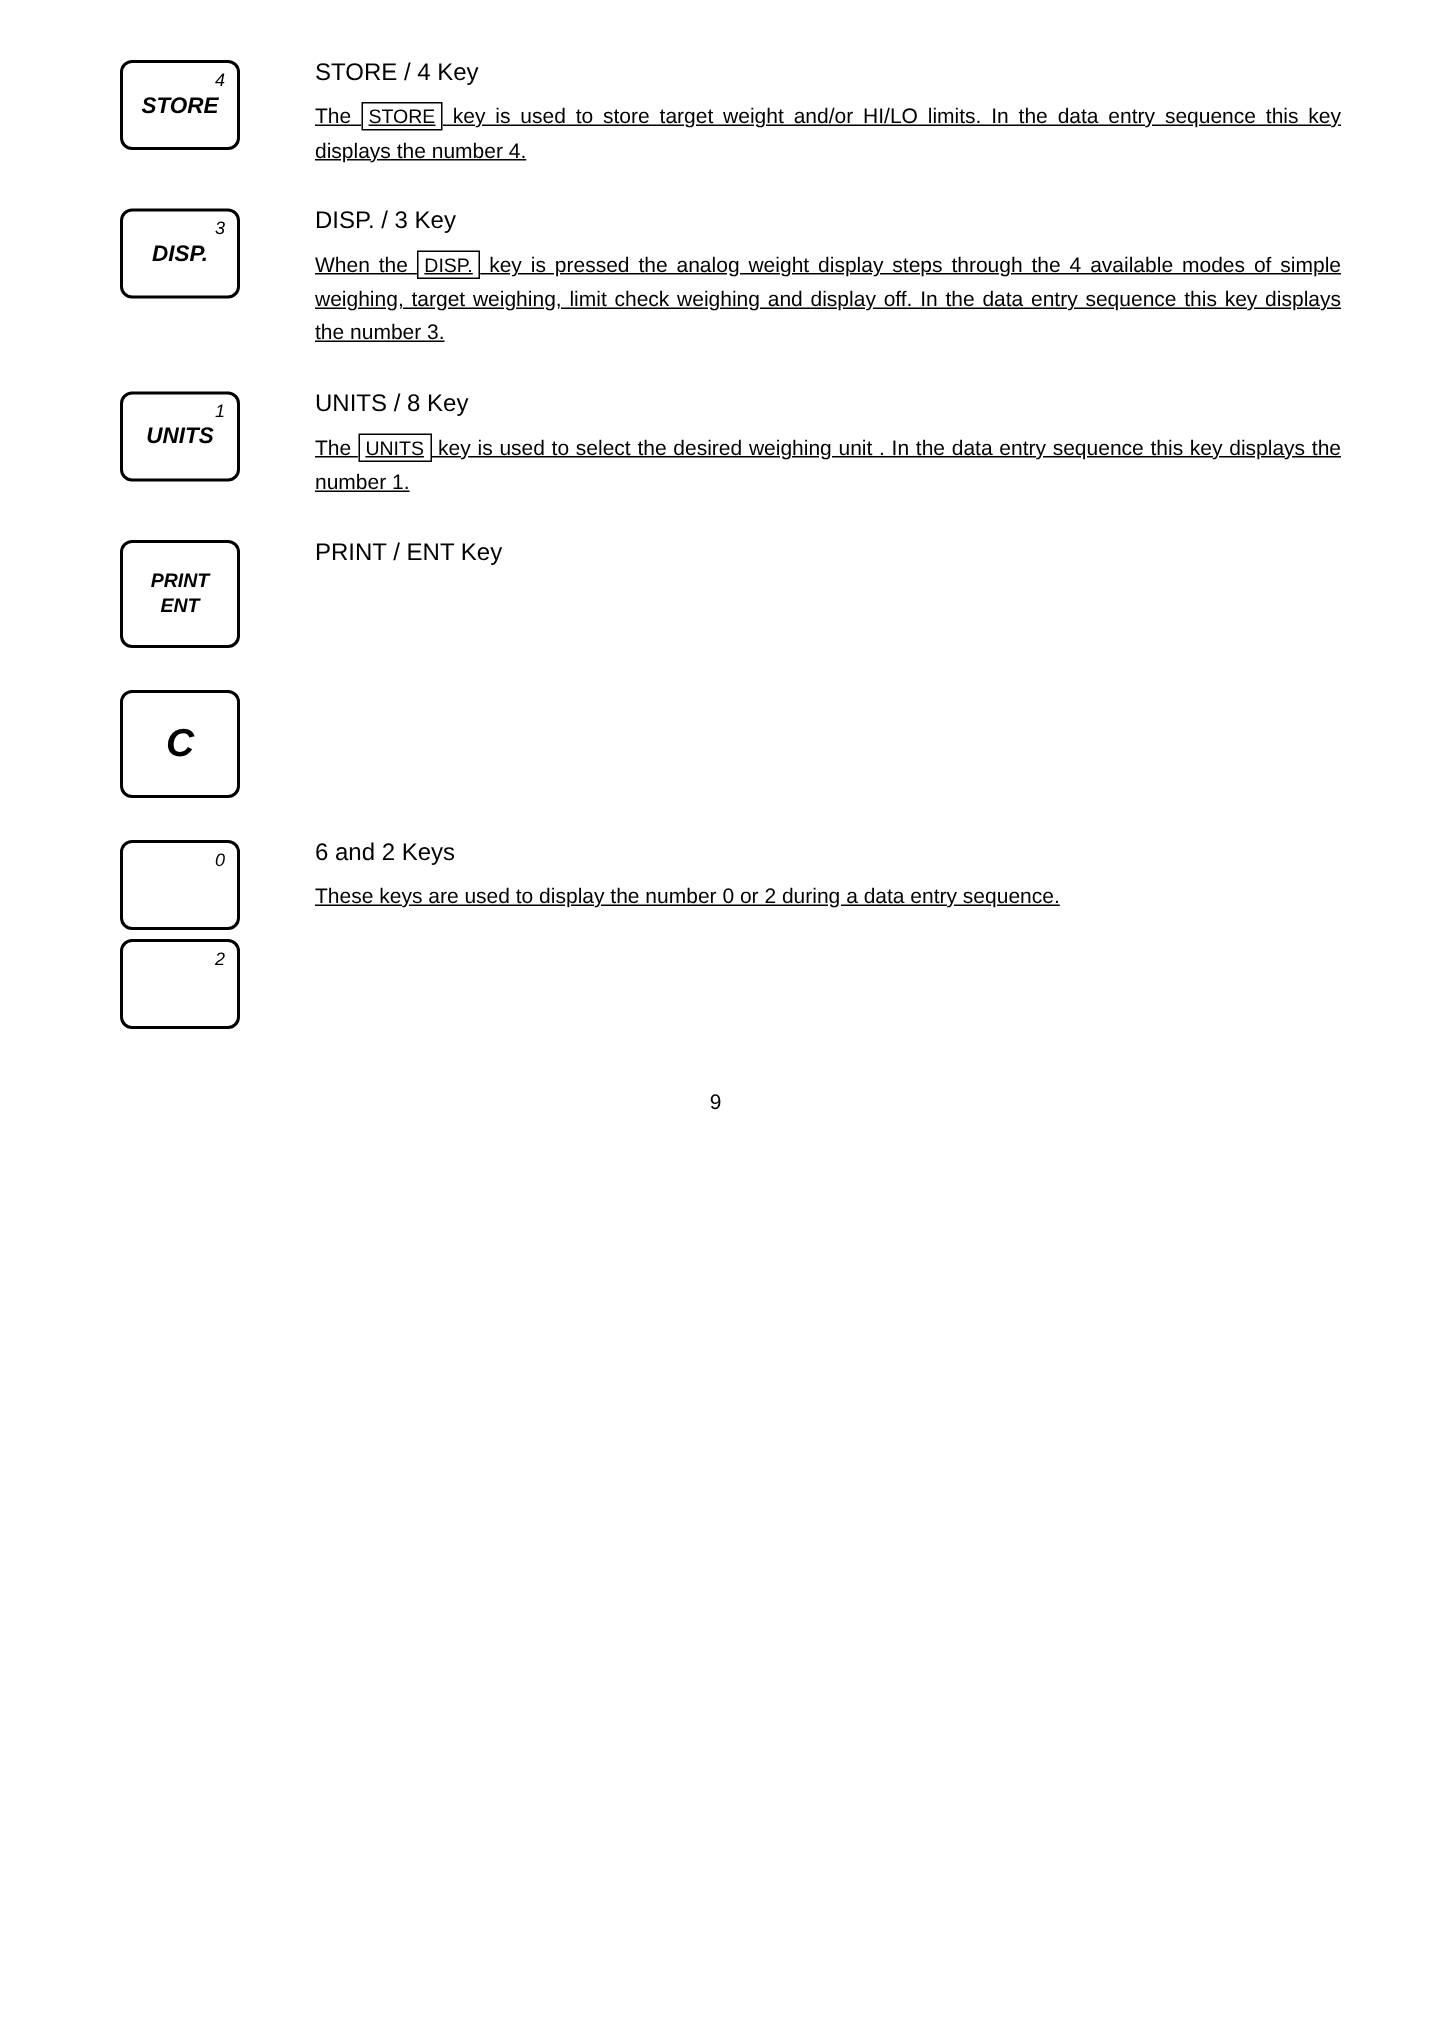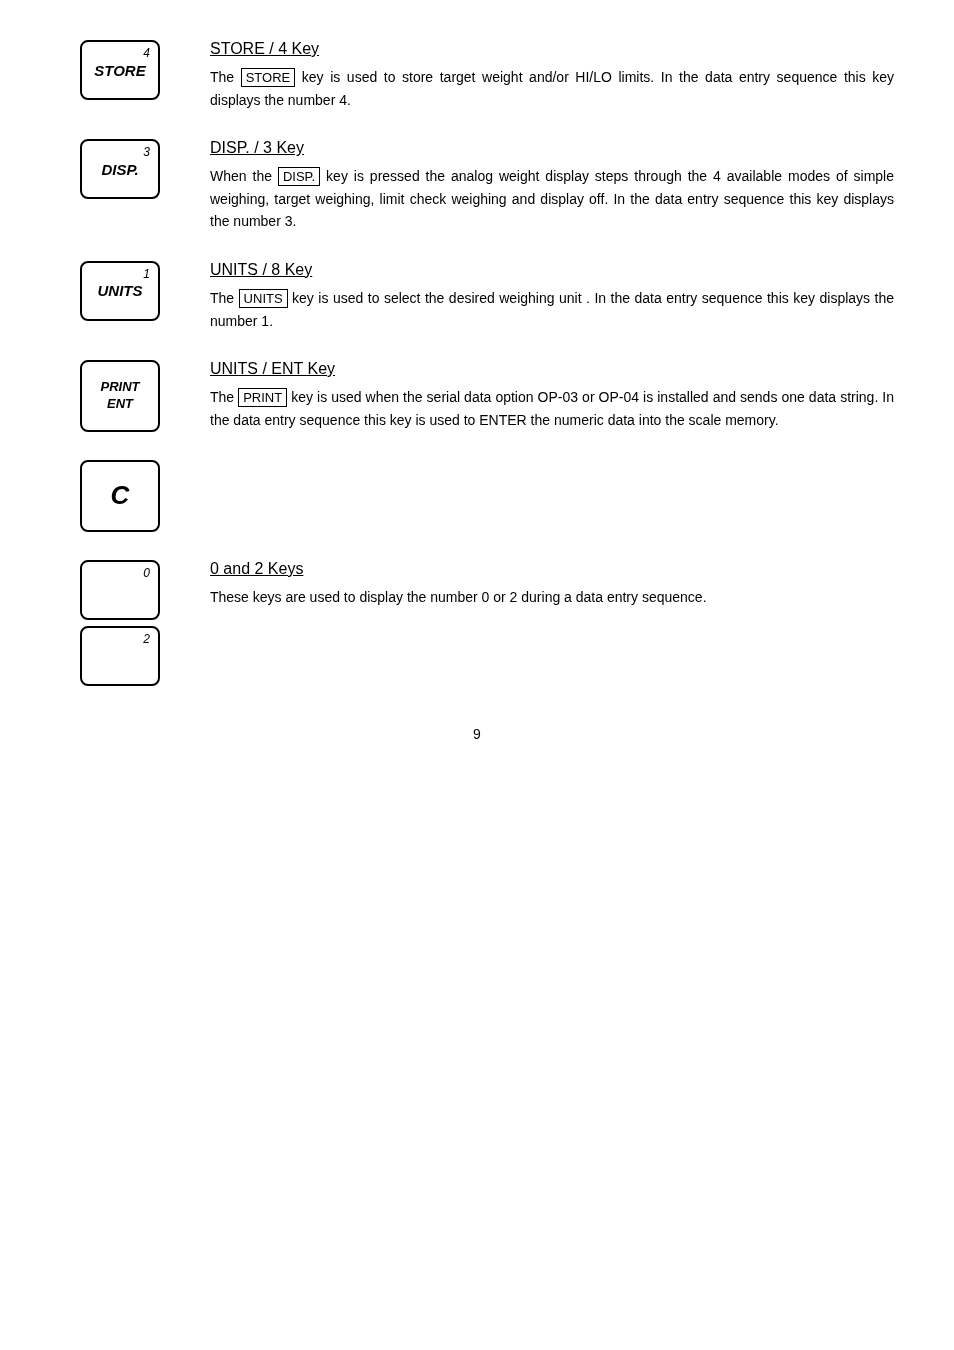--- a/index.html
+++ b/index.html
@@ -72,29 +72,29 @@
       font-weight: bold;
     }
 
     .description-area {
       flex: 1;
     }
 
     .section-title {
       font-size: 16px;
       font-weight: normal;
-      text-decoration: underline;
       margin-bottom: 8px;
       display: inline-block;
     }
 
     .section-body {
       font-size: 14px;
       line-height: 1.6;
       text-align: justify;
+      text-decoration: underline;
     }
 
     .inline-key {
       border: 1px solid #000;
       padding: 1px 4px;
       font-size: 13px;
       display: inline;
     }
 
     .stacked-keys {
@@ -158,24 +158,21 @@
 </div>
 
 <div class="section">
   <div class="key-area">
     <div class="key-box" style="min-height:72px;">
       <span class="key-label-small">PRINT</span>
       <span class="key-label-small">ENT</span>
     </div>
   </div>
   <div class="description-area">
-    <span class="section-title">UNITS / ENT Key</span>
-    <p class="section-body">
-      The <span class="inline-key">PRINT</span> key is used when the serial data option OP-03 or OP-04 is installed and sends one data string. In the data entry sequence this key is used to ENTER the numeric data into the scale memory.
-    </p>
+    <span class="section-title">PRINT / ENT Key</span>
   </div>
 </div>
 
 <div class="section">
   <div class="key-area">
     <div class="key-box" style="min-height:72px; width:80px;">
       <span class="key-c">C</span>
     </div>
   </div>
 </div>
@@ -185,20 +182,20 @@
     <div class="stacked-keys">
       <div class="key-box" style="width:80px; min-height:60px;">
         <span class="key-number">0</span>
       </div>
       <div class="key-box" style="width:80px; min-height:60px;">
         <span class="key-number">2</span>
       </div>
     </div>
   </div>
   <div class="description-area">
-    <span class="section-title">0 and 2 Keys</span>
+    <span class="section-title">6 and 2 Keys</span>
     <p class="section-body">
       These keys are used to display the number 0 or 2 during a data entry sequence.
     </p>
   </div>
 </div>
 
 <div class="page-number">9</div>
 
 </body></html>

